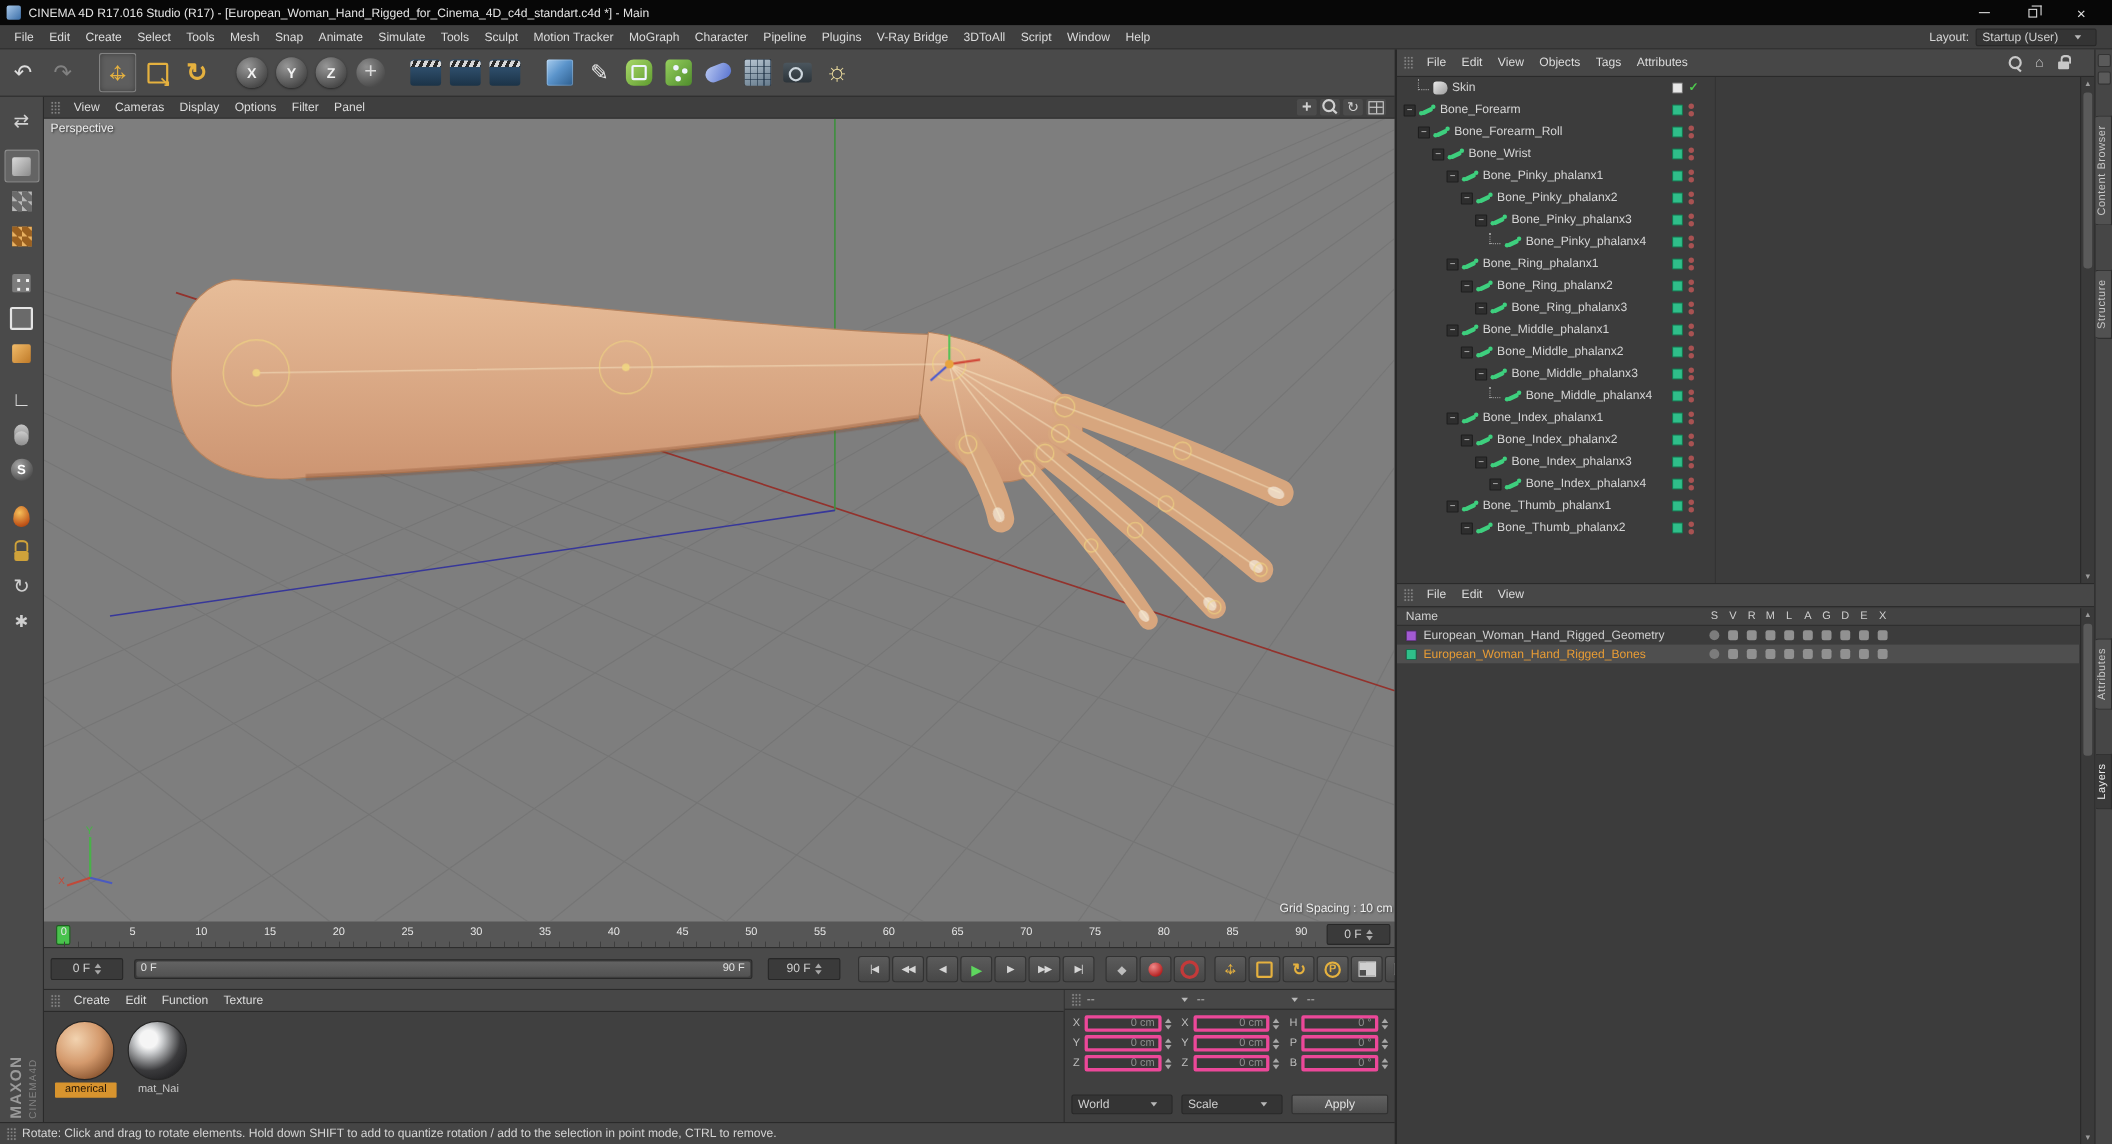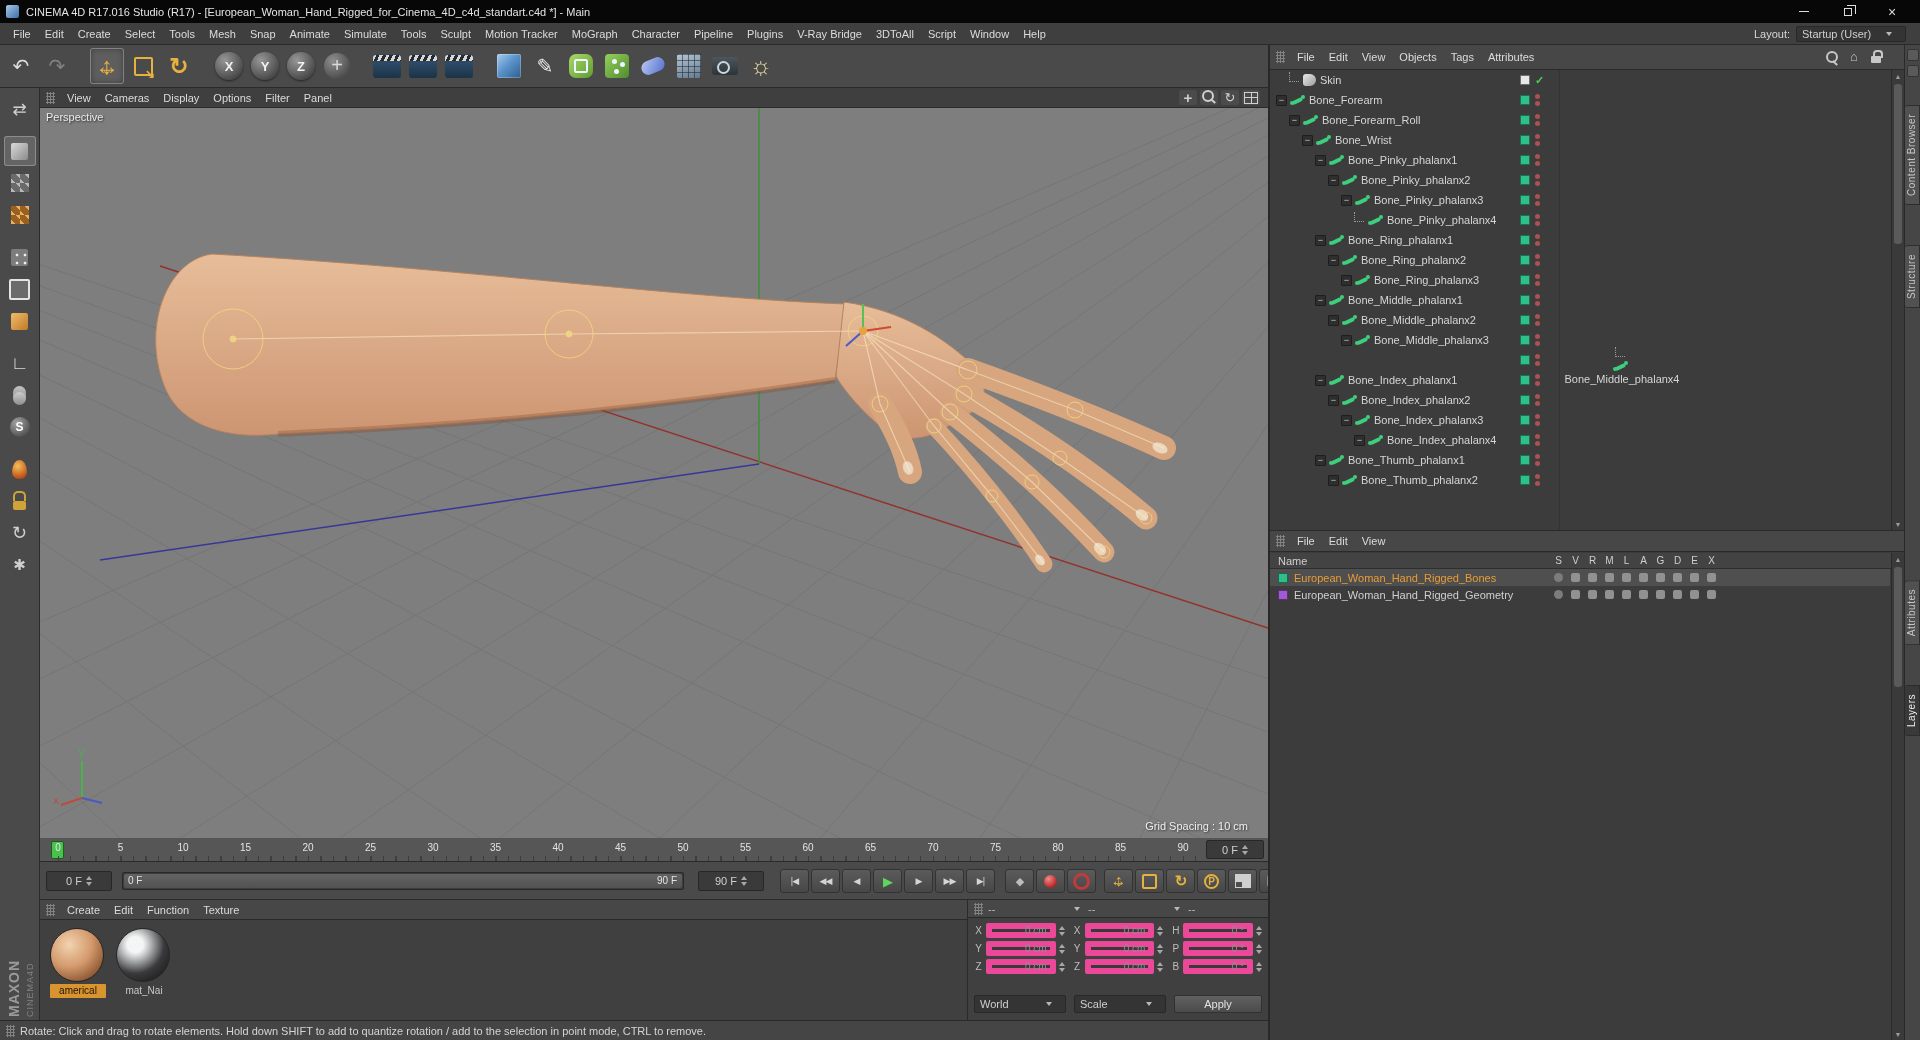--- a/index.html
+++ b/index.html
@@ -75,21 +75,21 @@
 #vp-menu{position:absolute;left:40px;top:88px;width:1228px;height:20px;background:#3f3f3f;border-bottom:1px solid #2a2a2a;display:flex;align-items:center;padding:0 4px}
 #vp-nav{margin-left:auto;display:flex;gap:3px;padding-right:4px}
 .vpn{width:18px;height:15px;display:flex;align-items:center;justify-content:center;color:#d0d0d0;background:#4b4b4b;border-radius:2px;position:relative;font-size:11px}
 .vpn-pan::before{content:"+";font-size:15px;font-weight:bold}
 .vpn-zoom::before{content:"";width:8px;height:8px;border:2px solid #d0d0d0;border-radius:50%;margin:-3px 0 0 -3px}
 .vpn-zoom::after{content:"";position:absolute;width:6px;height:2px;background:#d0d0d0;transform:rotate(42deg);right:2px;bottom:3px}
 .vpn-rot::before{content:"↻";font-size:13px}
 .vpn-views::before{content:"";width:12px;height:10px;border:1px solid #d0d0d0;background-image:linear-gradient(#d0d0d0,#d0d0d0),linear-gradient(#d0d0d0,#d0d0d0);background-size:1px 100%,100% 1px;background-position:center,center;background-repeat:no-repeat}
 #viewport{position:absolute;left:40px;top:108px;width:1228px;height:730px;background:#7e7e7e;overflow:hidden}
 #vp-label{position:absolute;left:6px;top:3px;color:#ececec;text-shadow:1px 1px 2px rgba(0,0,0,.65)}
-#vp-grid-spacing{position:absolute;right:20px;bottom:6px;color:#efefef;text-shadow:1px 1px 2px rgba(0,0,0,.55)}
+#vp-grid-spacing{position:absolute;right:2px;bottom:6px;color:#efefef;text-shadow:1px 1px 2px rgba(0,0,0,.55)}
 #vp-axis{position:absolute;left:12px;bottom:26px}
 
 #ruler{position:absolute;left:40px;top:838px;width:1228px;height:24px;background:#565656;border-bottom:1px solid #2a2a2a}
 #ruler::after{content:"";position:absolute;left:18px;right:70px;bottom:0;height:5px;background:repeating-linear-gradient(90deg,#3e3e3e 0 1px,transparent 1px 12.5px)}
 .rt{position:absolute;top:4px;transform:translateX(-50%);font-size:10px;color:#e4e4e4}
 #frame-marker{position:absolute;left:11px;top:3px;width:13px;height:18px;background:#49c24d;border:1px solid #1e5c20;border-radius:2px}
 #ruler-frame-box{position:absolute;left:1166px;top:2px;width:58px;height:19px}
 .field{background:#3a3a3a;border:1px solid #272727;border-radius:2px;display:flex;align-items:center;justify-content:center;color:#cfcfcf;gap:4px}
 .stepper{display:flex;flex-direction:column;gap:2px}
 .stepper i{width:0;height:0;border-left:3px solid transparent;border-right:3px solid transparent;display:block}
@@ -128,21 +128,21 @@
 .mat-label{margin-top:2px;height:14px;line-height:14px;font-size:10px;text-align:center;color:#c8c8c8;overflow:hidden;white-space:nowrap}
 .mat-label.sel{background:#d8942e;color:#201204;border-radius:1px}
 
 #coord-manager{position:absolute;left:968px;top:900px;width:300px;height:120px;background:#404040}
 #coord-header{height:18px;background:#474747;border-bottom:1px solid #2a2a2a;display:flex;align-items:center;padding:0 4px}
 .coord-h{width:92px;display:flex;align-items:center;justify-content:center;gap:5px;color:#b8b8b8}
 #coord-grid{display:flex;gap:8px;padding:5px 6px 0 6px}
 .coord-col{display:flex;flex-direction:column;gap:3px;width:92px}
 .coord-row{display:flex;align-items:center;gap:3px}
 .coord-lab{width:9px;color:#bdbdbd;font-size:10px;text-align:center}
-.coord-field{flex:1;height:15px;background:#393939;border:6px solid #ec4899;border-radius:2px;color:#8e8e8e;font-size:10px;display:flex;align-items:center;justify-content:flex-end;padding:0 3px}
+.coord-field{flex:1;height:15px;background:#393939;border:3px solid #ec4899;border-radius:2px;color:#8e8e8e;font-size:10px;display:flex;align-items:center;justify-content:flex-end;padding:0 3px}
 #coord-bottom{position:absolute;left:6px;right:6px;bottom:7px;display:flex;gap:8px}
 #coord-bottom .select{flex:0 0 92px;height:18px}
 #apply-btn{flex:1;height:18px;background:linear-gradient(#616161,#4b4b4b);border:1px solid #313131;border-radius:2px;color:#e2e2e2;display:flex;align-items:center;justify-content:center}
 
 #status-bar{position:absolute;left:0;top:1020px;width:1268px;height:20px;background:#454545;border-top:1px solid #2a2a2a;display:flex;align-items:center;padding:0 4px;color:#d4d4d4}
 
 #right-panel{position:absolute;left:1268px;top:45px;width:636px;height:995px;background:#3c3c3c;border-left:2px solid #282828}
 #om-header{position:absolute;left:0;top:0;width:100%;height:25px;background:#474747;border-bottom:1px solid #2a2a2a;display:flex;align-items:center;padding:0 4px}
 #om-header-icons{margin-left:auto;display:flex;gap:6px;padding-right:16px}
 .omh{width:16px;height:14px;position:relative}
@@ -792,21 +792,21 @@
         <span class="bone-ic"></span>
         <span class="om-label">Bone_Middle_phalanx3</span>
         <span class="om-right">
           <span class="om-swatch"></span>
           <span class="om-dots">
             <i class="om-dot"></i>
             <i class="om-dot"></i>
           </span>
         </span>
       </div>
-      <div class="om-row" style="padding-left: 84px; flex-direction: column;">
+      <div class="om-row" style="padding-left: 84px;">
         <span class="om-branch"></span>
         <span class="bone-ic"></span>
         <span class="om-label">Bone_Middle_phalanx4</span>
         <span class="om-right">
           <span class="om-swatch"></span>
           <span class="om-dots">
             <i class="om-dot"></i>
             <i class="om-dot"></i>
           </span>
         </span>
@@ -897,48 +897,48 @@
         <span class="pmenu-item">File</span>
         <span class="pmenu-item">Edit</span>
         <span class="pmenu-item">View</span>
       </span>
   </div>
   <div id="lm-colhead">
     <span id="lm-name-h">Name</span>
     <span id="lm-cols"><span class="lm-col" style="left: 280px;">S</span><span class="lm-col" style="left: 297px;">V</span><span class="lm-col" style="left: 314px;">R</span><span class="lm-col" style="left: 331px;">M</span><span class="lm-col" style="left: 348px;">L</span><span class="lm-col" style="left: 365px;">A</span><span class="lm-col" style="left: 382px;">G</span><span class="lm-col" style="left: 399px;">D</span><span class="lm-col" style="left: 416px;">E</span><span class="lm-col" style="left: 433px;">X</span></span>
   </div>
   <div id="lm-rows">
+      <div class="lm-row">
+        <span class="lm-swatch" style="background: rgb(162, 90, 210);"></span>
+        <span class="lm-name">European_Woman_Hand_Rigged_Geometry</span>
+        <span class="lm-cell round" style="left: 284px;"></span>
+        <span class="lm-cell" style="left: 301px;"></span>
+        <span class="lm-cell" style="left: 318px;"></span>
+        <span class="lm-cell" style="left: 335px;"></span>
+        <span class="lm-cell" style="left: 352px;"></span>
+        <span class="lm-cell" style="left: 369px;"></span>
+        <span class="lm-cell" style="left: 386px;"></span>
+        <span class="lm-cell" style="left: 403px;"></span>
+        <span class="lm-cell" style="left: 420px;"></span>
+        <span class="lm-cell" style="left: 437px;"></span>
+      </div>
       <div class="lm-row sel">
         <span class="lm-swatch" style="background: rgb(47, 191, 138);"></span>
         <span class="lm-name sel">European_Woman_Hand_Rigged_Bones</span>
         <span class="lm-cell round" style="left: 284px;"></span>
         <span class="lm-cell" style="left: 301px;"></span>
         <span class="lm-cell" style="left: 318px;"></span>
         <span class="lm-cell" style="left: 335px;"></span>
         <span class="lm-cell" style="left: 352px;"></span>
         <span class="lm-cell" style="left: 369px;"></span>
         <span class="lm-cell" style="left: 386px;"></span>
         <span class="lm-cell" style="left: 403px;"></span>
         <span class="lm-cell" style="left: 420px;"></span>
         <span class="lm-cell" style="left: 437px;"></span>
       </div>
-      <div class="lm-row">
-        <span class="lm-swatch" style="background: rgb(162, 90, 210);"></span>
-        <span class="lm-name">European_Woman_Hand_Rigged_Geometry</span>
-        <span class="lm-cell round" style="left: 284px;"></span>
-        <span class="lm-cell" style="left: 301px;"></span>
-        <span class="lm-cell" style="left: 318px;"></span>
-        <span class="lm-cell" style="left: 335px;"></span>
-        <span class="lm-cell" style="left: 352px;"></span>
-        <span class="lm-cell" style="left: 369px;"></span>
-        <span class="lm-cell" style="left: 386px;"></span>
-        <span class="lm-cell" style="left: 403px;"></span>
-        <span class="lm-cell" style="left: 420px;"></span>
-        <span class="lm-cell" style="left: 437px;"></span>
-      </div>
     </div>
   <div class="vscroll" style="top:508px;height:487px">
     <div class="sb-arrow">▲</div>
     <div class="sb-thumb" style="top:14px;height:120px"></div>
     <div class="sb-arrow bottom">▼</div>
   </div>
 </div>
 
 <div id="right-strip">
   <div class="strip-ic"></div>

